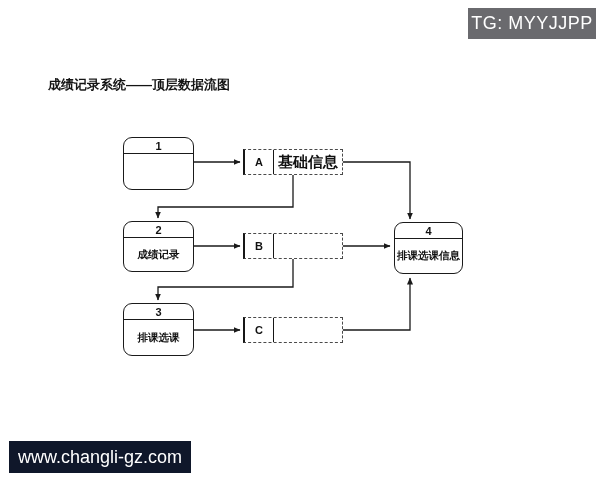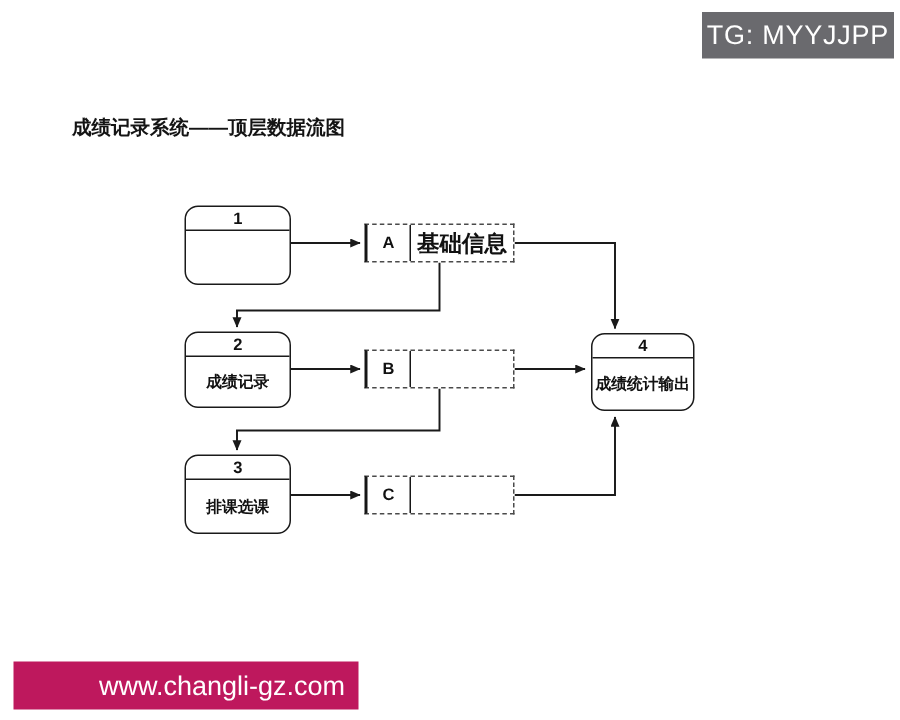--- a/index.html
+++ b/index.html
@@ -44,22 +44,22 @@
   .store-letter {
     width:28px; border-right:1.4px solid #161616; display:flex;
     align-items:center; justify-content:center; font-size:11px; font-weight:bold; color:#111;
   }
   .store-label {
     flex:1; display:flex; align-items:center; justify-content:center;
     font-size:15px; font-weight:bold; color:#111; white-space:nowrap;
   }
   .watermark {
     position:absolute; left:9px; top:441px; width:182px; height:32px;
-    background:#be185d; color:#ffffff; font-size:18px;
-    display:flex; align-items:center; justify-content:center;padding-left:48px;
+    background:#0f172a; color:#ffffff; font-size:18px;
+    display:flex; align-items:center; justify-content:center;
   }
 </style>
 </head>
 <body>
 
 <div class="screen">
 
   <div class="tg-badge">TG: MYYJJPP</div>
 
   <h1 class="title">成绩记录系统——顶层数据流图</h1>
@@ -91,21 +91,21 @@
     <div class="process-label">成绩记录</div>
   </div>
 
   <div class="process p3">
     <div class="process-num">3</div>
     <div class="process-label">排课选课</div>
   </div>
 
   <div class="process p4">
     <div class="process-num">4</div>
-    <div class="process-label">成绩统计输出</div>
+    <div class="process-label">排课选课信息</div>
   </div>
 
   <div class="store sA">
     <div class="store-letter">A</div>
     <div class="store-label">基础信息</div>
   </div>
 
   <div class="store sB">
     <div class="store-letter">B</div>
   </div>

